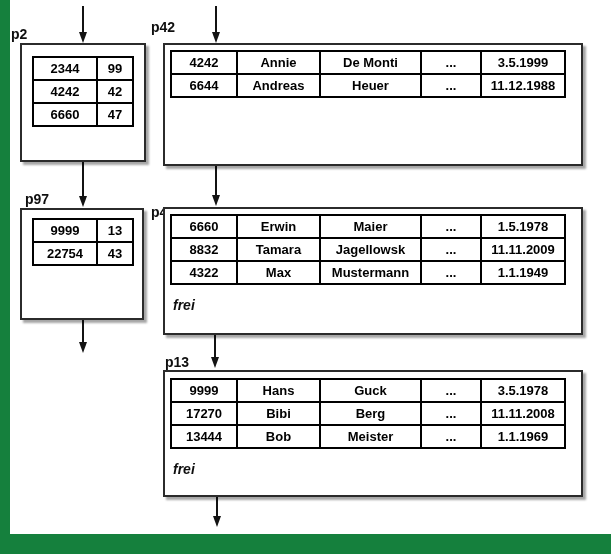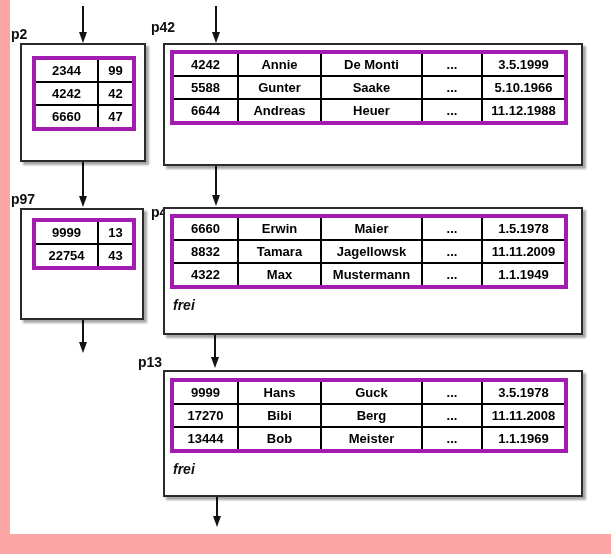--- a/index.html
+++ b/index.html
@@ -1,22 +1,22 @@
 <!DOCTYPE html>
 <html><head>
 <meta charset="utf-8">
 <style>
   html,body{margin:0;padding:0;}
   body{background:#f7f7f7;font-family:"Liberation Sans",sans-serif;}
-  .stage{position:relative;width:611px;height:554px;overflow:hidden;background:#fca5a5;}
+  .stage{position:relative;width:611px;height:554px;overflow:hidden;background:#15803d;}
   .slide{position:absolute;left:10px;top:0;width:601px;height:534px;background:#ffffff;}
   .pbox{position:absolute;background:#fff;border:2px solid #2b2b2b;
         box-shadow:3px 3px 2px rgba(0,0,0,0.35);}
   .plabel{position:absolute;font-size:14px;font-weight:700;color:#0f0f0f;line-height:15px;}
-  .rec{position:absolute;border-collapse:collapse;table-layout:fixed;border:4px solid #a21caf;}
+  .rec{position:absolute;border-collapse:collapse;table-layout:fixed;border:2px solid #a21caf;}
   .rec td{border:2px solid #000;height:21px;text-align:center;vertical-align:middle;
           font-size:13px;font-weight:700;color:#000;padding:0 1px;background:#fff;
           overflow:hidden;white-space:nowrap;}
   .frei{position:absolute;font-style:italic;font-size:14px;font-weight:600;color:#0f0f0f;}
   .arrow{position:absolute;width:9px;display:flex;flex-direction:column;align-items:center;}
   .arrow .shaft{width:2px;flex:1;background:#131313;}
   .arrow .head{width:0;height:0;border-left:4.5px solid transparent;
                border-right:4.5px solid transparent;border-top:11px solid #131313;}
 </style>
 </head>
@@ -90,38 +90,31 @@
         </colgroup>
       <tbody>
           <tr>
         <td>4242</td>
         <td>Annie</td>
         <td>De Monti</td>
         <td>...</td>
         <td>3.5.1999</td>
       </tr>
       <tr>
-        <td>5588</td>
-        <td>Gunter</td>
-        <td>Saake</td>
-        <td>...</td>
-        <td>5.10.1966</td>
-      </tr>
-      <tr>
         <td>6644</td>
         <td>Andreas</td>
         <td>Heuer</td>
         <td>...</td>
         <td>11.12.1988</td>
       </tr>
     </tbody>
       </table>
   </div>
 
-  <div class="plabel" style="left:11px;top:192px">p97</div>
+  <div class="plabel" style="left:25px;top:192px">p97</div>
   <div class="pbox" style="left:20px;top:208px;width:120px;height:108px">
     <table class="rec" style="left:10px;top:8px">
       <colgroup>
           <col style="width:64px">
           <col style="width:36px">
         </colgroup>
       <tbody>
           <tr>
         <td>9999</td>
         <td>13</td>
@@ -164,21 +157,21 @@
         <td>Max</td>
         <td>Mustermann</td>
         <td>...</td>
         <td>1.1.1949</td>
       </tr>
     </tbody>
       </table>
     <div class="frei" style="left:8px;top:88px">frei</div>
   </div>
 
-  <div class="plabel" style="left:138px;top:355px">p13</div>
+  <div class="plabel" style="left:165px;top:355px">p13</div>
   <div class="pbox" style="left:163px;top:370px;width:416px;height:123px">
     <table class="rec" style="left:5px;top:6px">
       <colgroup>
           <col style="width:66px">
           <col style="width:83px">
           <col style="width:101px">
           <col style="width:60px">
           <col style="width:84px">
         </colgroup>
       <tbody>

